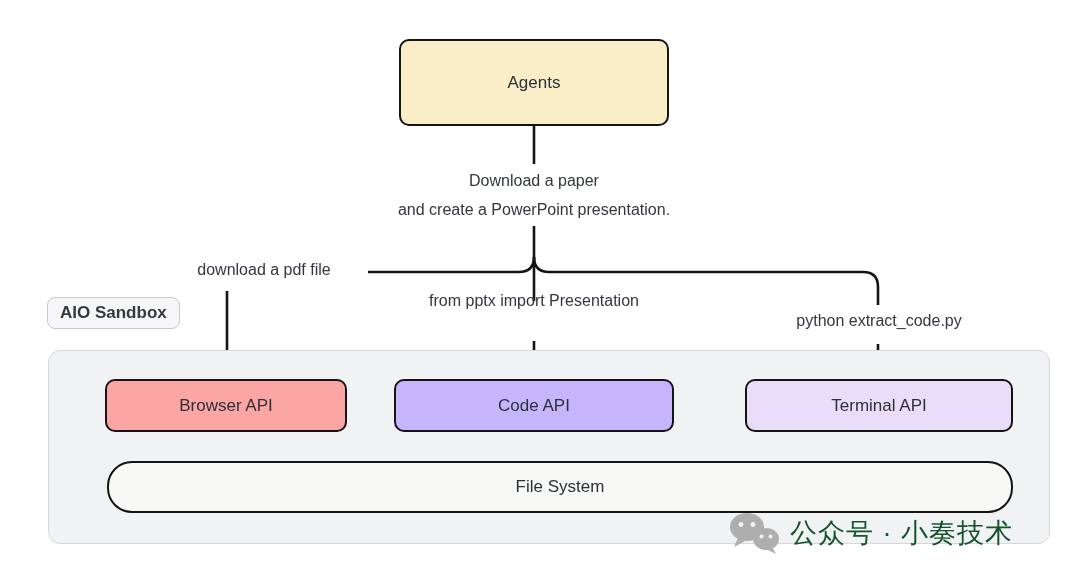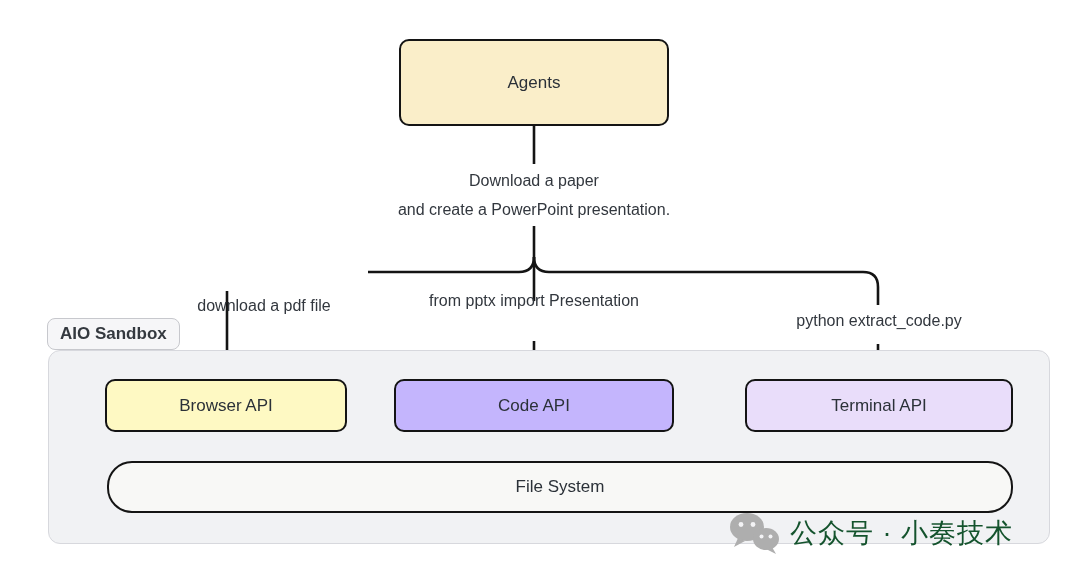--- a/index.html
+++ b/index.html
@@ -24,21 +24,21 @@
   }
   .sandbox{
     position:absolute;
     left:48px;top:350px;width:1002px;height:194px;
     border:1.5px solid #d7d8dd;
     border-radius:12px;
     box-sizing:border-box;
   }
   .sandbox-chip{
     position:absolute;
-    left:47px;top:318px;height:32px;
+    left:47px;top:297px;height:32px;
     padding:0 12px;
     border:1.5px solid #c7c8cd;
     border-radius:8px;
     display:flex;align-items:center;
     font-size:17px;font-weight:bold;color:#34393f;
     box-sizing:border-box;
     background:#f6f6f8;
   }
   .edge-label{
     position:absolute;
@@ -90,31 +90,31 @@
 
   <div class="node" style="left: 399px; top: 39px; width: 270px; height: 87px; background: rgb(250, 238, 201);">
     <span>Agents</span>
   </div>
 
   <div class="edge-label task-label center-x" style="left:534px;top:166px;">
     <div>Download a paper</div>
     <div>and create a PowerPoint presentation.</div>
   </div>
 
-  <div class="edge-label center-x" style="left:264px;top:261px;margin-top:36px;">download a pdf file</div>
+  <div class="edge-label center-x" style="left:264px;top:261px;">download a pdf file</div>
   <div class="edge-label center-x" style="left:534px;top:292px;">from pptx import Presentation</div>
   <div class="edge-label center-x" style="left:879px;top:312px;">python extract_code.py</div>
 
   <div class="sandbox-chip">
     <span>AIO Sandbox</span>
   </div>
 
   <div class="sandbox" style="background: rgb(241, 242, 244);"></div>
 
-  <div class="node" style="left: 105px; top: 379px; width: 242px; height: 53px; background: #fef9c3;">
+  <div class="node" style="left: 105px; top: 379px; width: 242px; height: 53px; background: #fca5a5;">
     <span>Browser API</span>
   </div>
 
   <div class="node" style="left: 394px; top: 379px; width: 280px; height: 53px; background: #c4b5fd;">
     <span>Code API</span>
   </div>
 
   <div class="node" style="left: 745px; top: 379px; width: 268px; height: 53px; background: rgb(233, 221, 250); align-items: center;">
     <span>Terminal API</span>
   </div>

